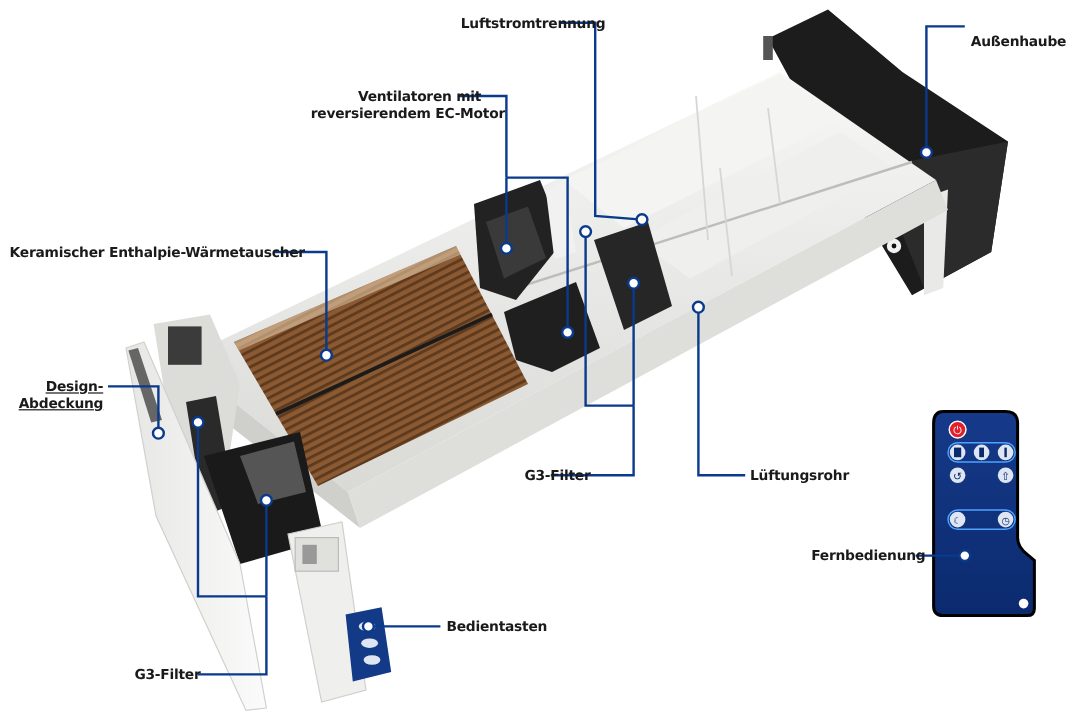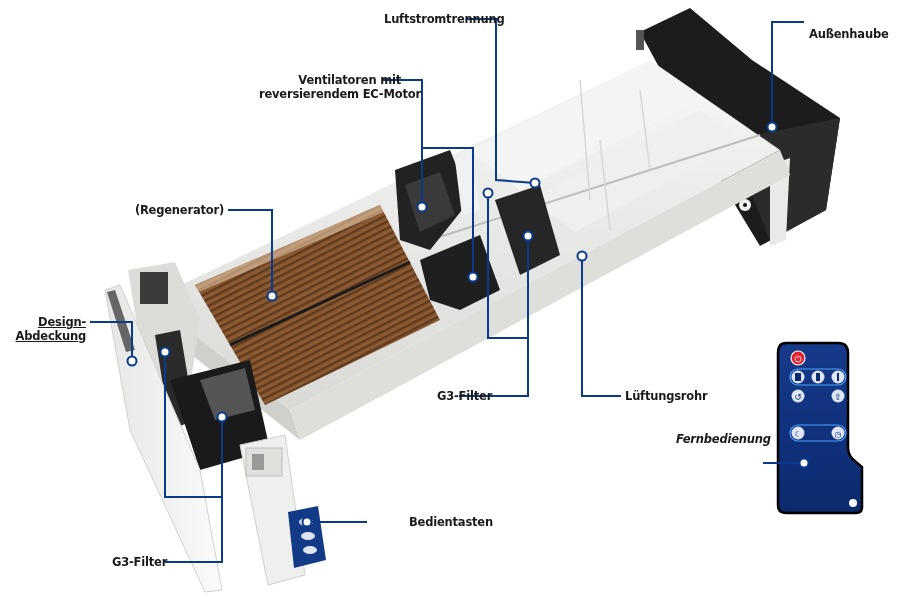--- a/index.html
+++ b/index.html
@@ -162,40 +162,40 @@
   <div class="label right" style="left:236px;top:73px;width:142px;margin-left:23px;">
     <span>Ventilatoren mit</span>
     <span>reversierendem EC-Motor</span>
   </div>
 
   <div class="label" style="left:809px;top:27px;">
     <span>Außenhaube</span>
   </div>
 
   <div class="label right" style="left:8px;top:203px;width:216px;">
-    <span>(Regenerator)</span>
+    <span>Keramischer Enthalpie-Wärmetauscher</span>
   </div>
 
   <div class="label right" style="left:14px;top:315px;width:72px;text-decoration:underline;">
     <span>Design-</span>
     <span>Abdeckung</span>
   </div>
 
   <div class="label" style="left:437px;top:389px;">
     <span>G3-Filter</span>
   </div>
 
   <div class="label" style="left:625px;top:389px;text-align:right;">
     <span>Lüftungsrohr</span>
   </div>
 
-  <div class="label" style="left:676px;top:432px;font-style:italic;">
+  <div class="label" style="left:676px;top:456px;">
     <span>Fernbedienung</span>
   </div>
 
-  <div class="label" style="left:372px;top:515px;margin-left:37px;">
+  <div class="label" style="left:372px;top:515px;">
     <span>Bedientasten</span>
   </div>
 
   <div class="label" style="left:112px;top:555px;">
     <span>G3-Filter</span>
   </div>
 </div>
 
 </body></html>

